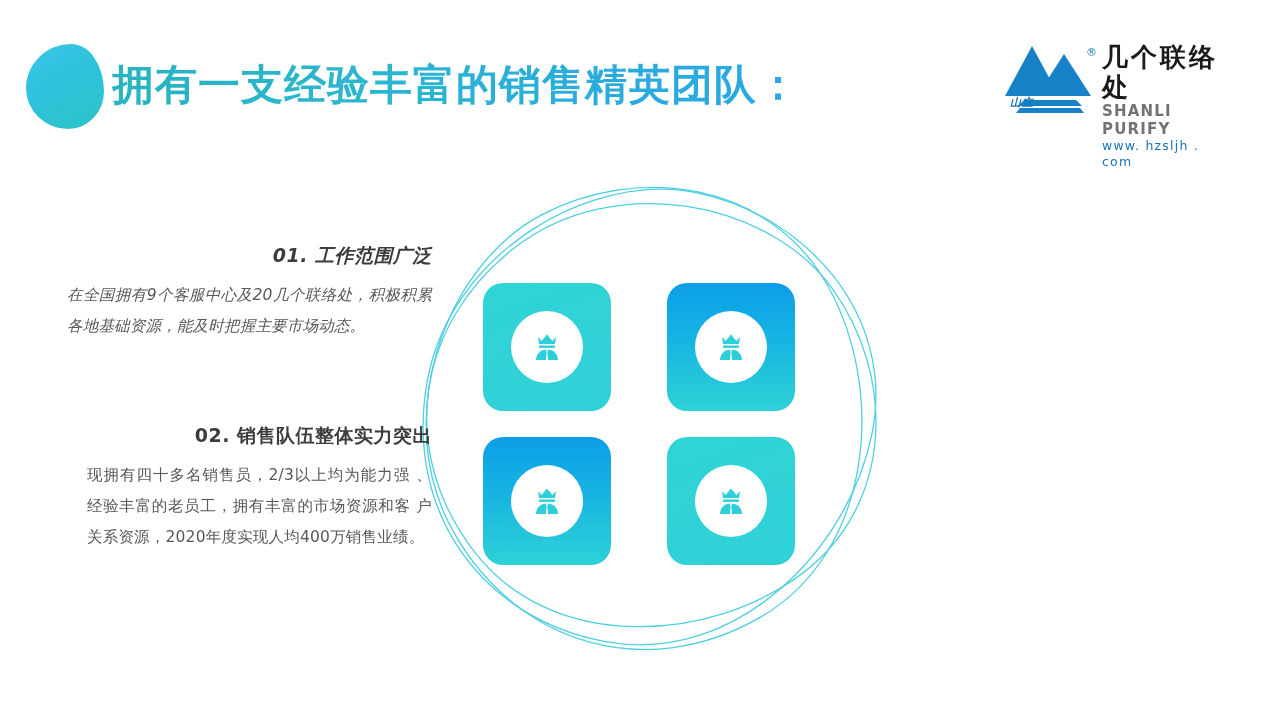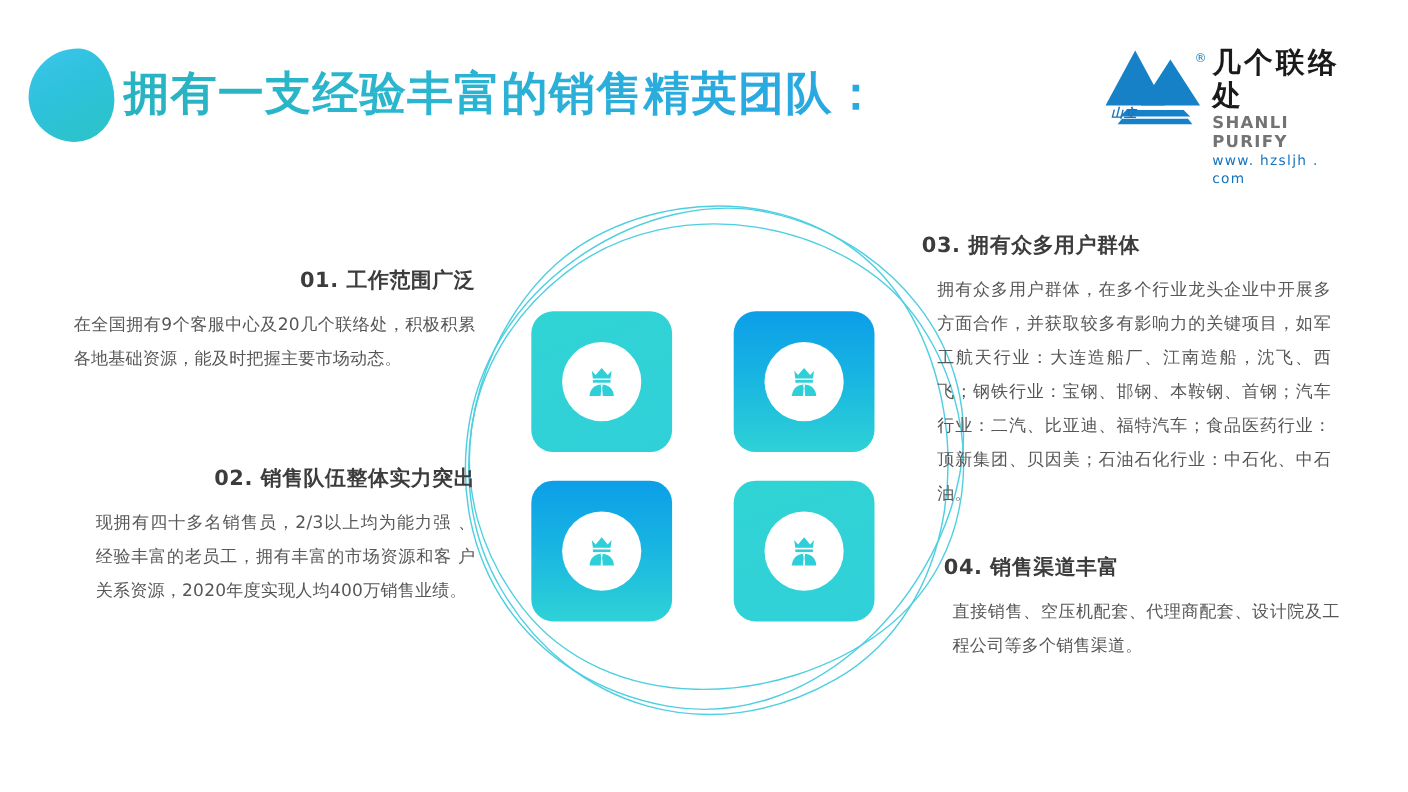--- a/index.html
+++ b/index.html
@@ -126,21 +126,21 @@
   }
 
   .block.left { width: 372px; }
   .block.left .block-heading { text-align: right; }
   .block.left .block-body { text-align: justify; text-align-last: left; margin-left: 7px; }
 
   .block.right { width: 372px; }
   .block.right .block-heading { text-align: left; }
   .block.right .block-body { text-align: justify; text-align-last: left; padding-left: 14px; }
 
-  #b1 { left: 60px;  top: 242px; }
+  #b1 { left: 60px;  top: 242px; font-style: italic; }
   #b2 { left: 60px;  top: 422px; }
   #b3 { left: 838px; top: 210px; }
   #b4 { left: 858px; top: 503px; }
 
   #b2 .block-body { padding-left: 20px; }
   #b4 .block-body { padding-left: 8px; }
   #b4 { width: 360px; }
 </style>
 </head>
 <body>
@@ -226,23 +226,15 @@
   <div class="block left" id="b1">
     <div class="block-heading">01. 工作范围广泛</div>
     <div class="block-body">在全国拥有9个客服中心及20几个联络处，积极积累各地基础资源，能及时把握主要市场动态。</div>
   </div>
 
   <div class="block left" id="b2">
     <div class="block-heading">02. 销售队伍整体实力突出</div>
     <div class="block-body">现拥有四十多名销售员，2/3以上均为能力强 、 经验丰富的老员工，拥有丰富的市场资源和客 户 关系资源，2020年度实现人均400万销售业绩。</div>
   </div>
 
-  <div class="block right" id="b3">
-    <div class="block-heading">03. 拥有众多用户群体</div>
-    <div class="block-body">拥有众多用户群体，在多个行业龙头企业中开展多方面合作，并获取较多有影响力的关键项目，如军工航天行业：大连造船厂、江南造船，沈飞、西飞；钢铁行业：宝钢、邯钢、本鞍钢、首钢；汽车行业：二汽、比亚迪、福特汽车；食品医药行业：顶新集团、贝因美；石油石化行业：中石化、中石油。</div>
-  </div>
-
-  <div class="block right" id="b4">
-    <div class="block-heading">04. 销售渠道丰富</div>
-    <div class="block-body">直接销售、空压机配套、代理商配套、设计院及工程公司等多个销售渠道。</div>
-  </div>
+
 
 </div>
 
 </body></html>

